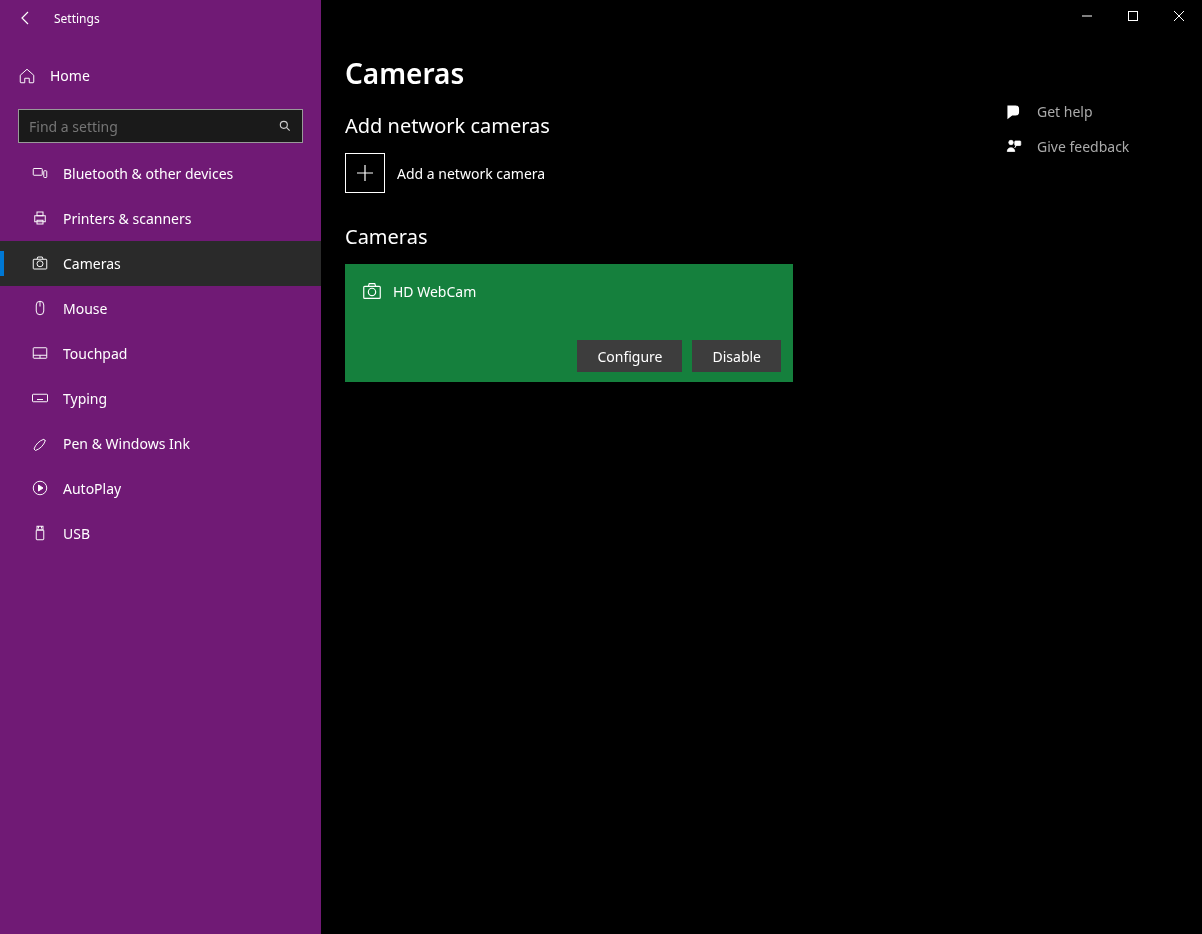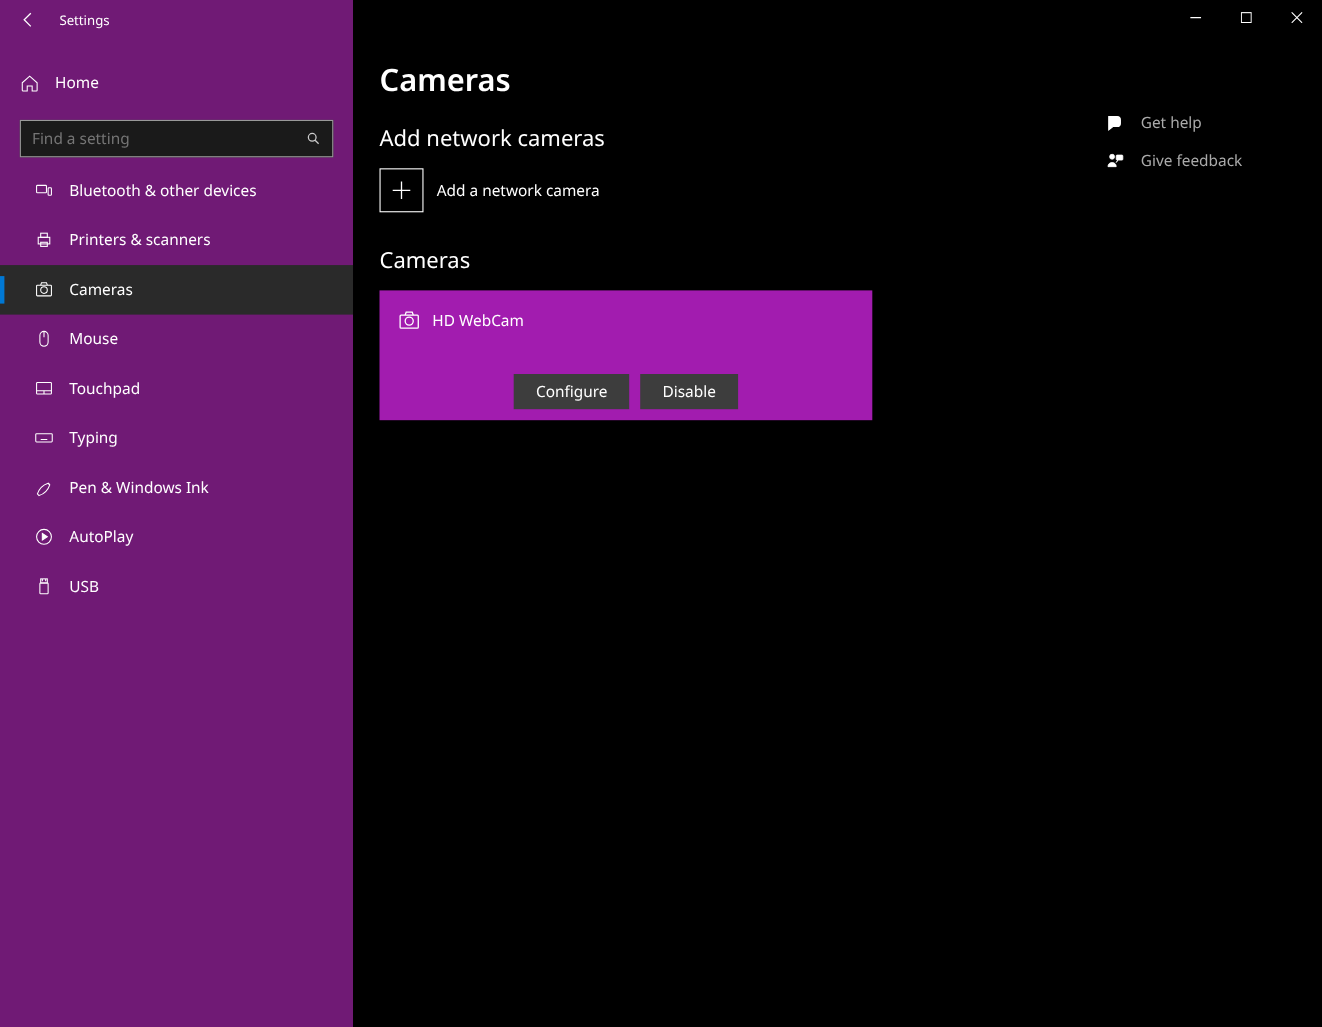--- a/index.html
+++ b/index.html
@@ -24,25 +24,25 @@
     .win-btn { width:46px; display:flex; align-items:center; justify-content:center; cursor:pointer; }
     .win-btn svg { stroke:#fff; fill:none; stroke-width:1; }
     .content { padding:54px 24px; display:flex; gap:120px; }
     .col-main { flex:0 0 auto; width:540px; }
     .page-title { font-size:28px; font-weight:600; margin-bottom:20px; }
     .subhead { font-size:20px; font-weight:400; margin-bottom:14px; }
     .add-row { display:flex; align-items:center; gap:12px; cursor:pointer; margin-bottom:30px; }
     .plus-box { width:40px; height:40px; border:1px solid #fff; display:flex; align-items:center; justify-content:center; }
     .plus-box svg { stroke:#fff; stroke-width:1.2; }
     .add-row span { font-size:14px; }
-    .card { background:#a21caf; padding:16px 12px 10px 12px; width:448px; }
+    .card { background:#15803d; padding:16px 12px 10px 12px; width:448px; }
     .card-top { display:flex; align-items:center; gap:10px; margin-bottom:38px; padding-left:4px; }
     .card-top svg { stroke:#fff; fill:none; stroke-width:1.3; width:22px; height:22px; }
     .card-top span { font-size:14px; }
-    .card-btns { display:flex; justify-content:center; gap:10px; }
+    .card-btns { display:flex; justify-content:flex-end; gap:10px; }
     .btn { background:#3d3d3d; color:#fff; border:none; height:32px; padding:0 20px; font-size:14px; cursor:pointer; }
     .col-right { padding-top:48px; }
     .link-row { display:flex; align-items:center; gap:14px; color:#aaa; font-size:14px; margin-bottom:16px; cursor:pointer; }
     .link-row svg { stroke:#fff; fill:#fff; width:18px; height:18px; }
   </style>
 </head>
 <body>
 
 <div class="sidebar">
   <div class="titlebar">

